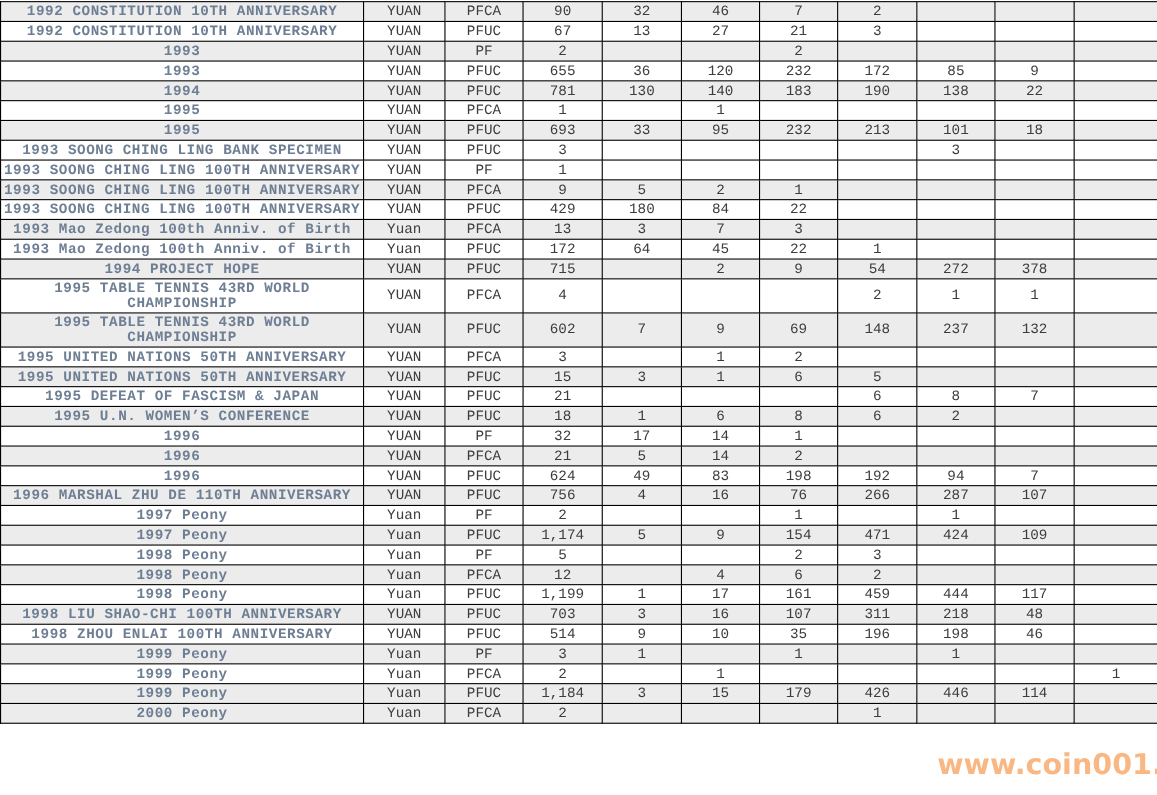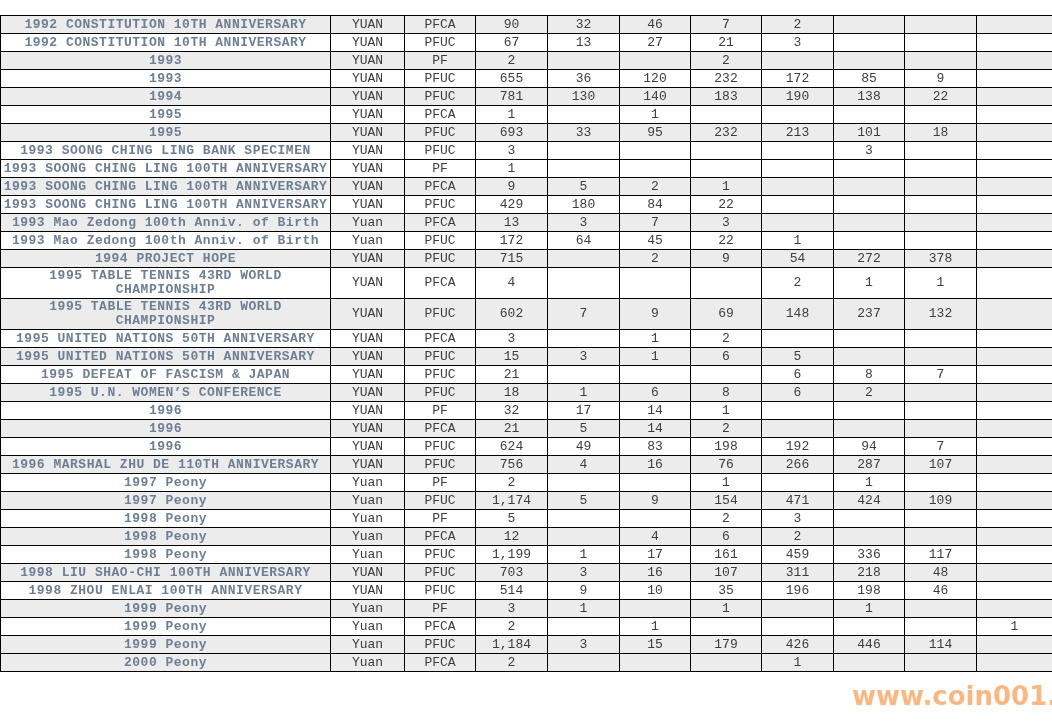--- a/index.html
+++ b/index.html
@@ -2,21 +2,21 @@
 <html><head>
 <meta charset="utf-8">
 <style>
   html,body{margin:0;padding:0;}
   body{
     width:1052px;height:723px;overflow:hidden;background:#ffffff;
     font-family:"Liberation Mono","DejaVu Sans Mono",monospace;
     position:relative;
   }
   table{
-    border-collapse:collapse;table-layout:fixed;width:1052px;margin-top:15px;border-radius:17px;
+    border-collapse:collapse;table-layout:fixed;width:1052px;margin-top:1px;border-radius:17px;
   }
   td{
     border:1px solid #000000;
     text-align:center;vertical-align:middle;
     font-size:13px;line-height:14px;color:#3d3d3d;
     padding:1px 2px;overflow:hidden;
   }
   tr{height:18px;}
   tr.g{background:#ececec;}
   tr.w{background:#ffffff;}
@@ -418,21 +418,21 @@
       </tr>
       <tr class="w">
         <td class="desc">1998 Peony</td>
         <td>Yuan</td>
         <td>PFUC</td>
         <td>1,199</td>
         <td>1</td>
         <td>17</td>
         <td>161</td>
         <td>459</td>
-        <td>336</td>
+        <td>444</td>
         <td>117</td>
         <td></td>
       </tr>
       <tr class="g">
         <td class="desc">1998 LIU SHAO-CHI 100TH ANNIVERSARY</td>
         <td>YUAN</td>
         <td>PFUC</td>
         <td>703</td>
         <td>3</td>
         <td>16</td>

